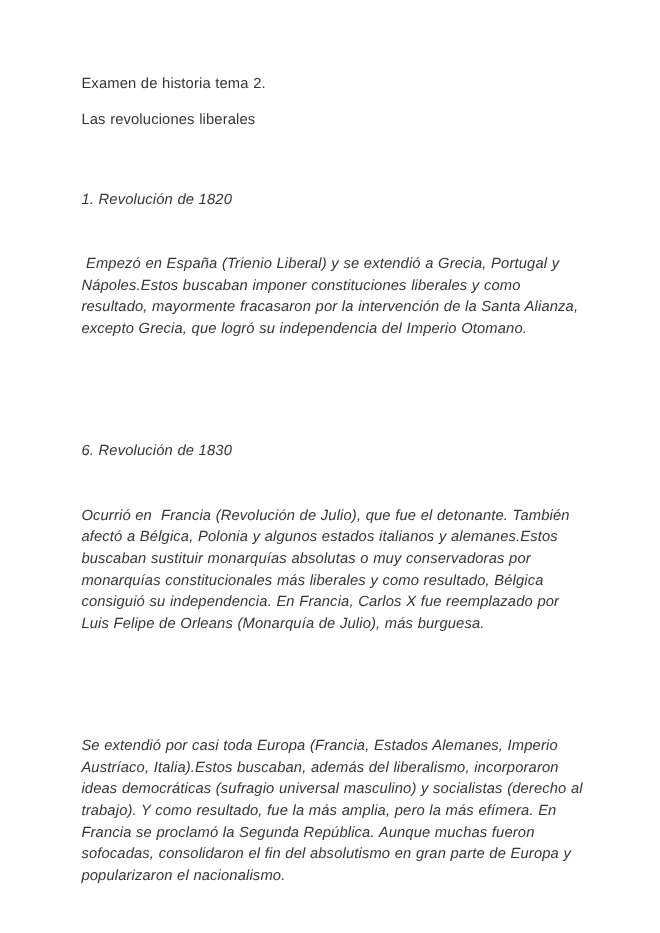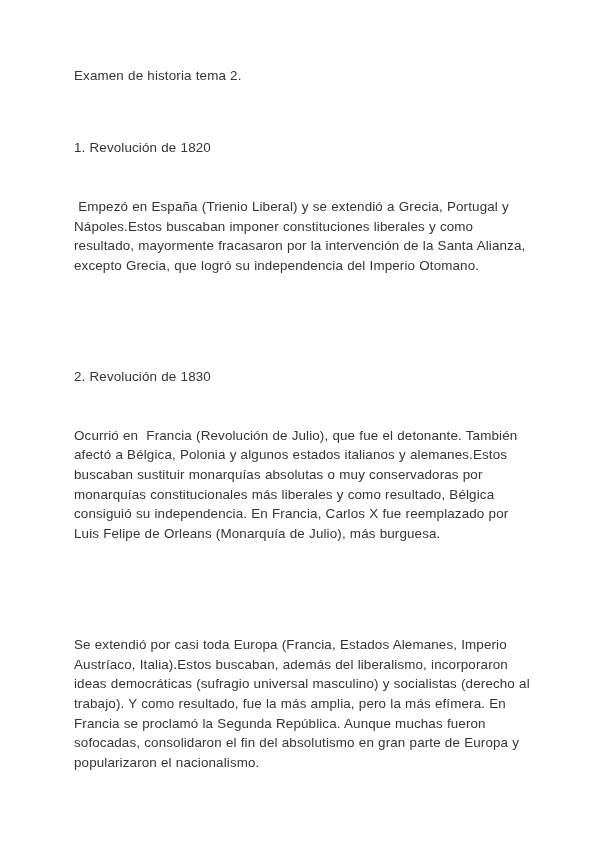--- a/index.html
+++ b/index.html
@@ -40,38 +40,40 @@
     white-space: pre-wrap;
   }
   .para:last-child {
     margin-bottom: 0;
   }
 
   
   .block-line {
     display: block;
     white-space: pre-wrap;
+    font-style: italic;
   }
 </style>
 </head>
 <body style="background: rgb(255, 255, 255);">
 
 <div class="page" style="background: rgb(255, 255, 255);">
   <article class="doc-body" style="color: rgb(53, 53, 53);">
 
     <p class="para">Examen de historia tema 2.</p>
 
+    <p class="para">Las revoluciones liberales</p>
 
     <p class="para">
       <span class="block-line">1. Revolución de 1820</span>
       <span class="block-line"> Empezó en España (Trienio Liberal) y se extendió a Grecia, Portugal y Nápoles.Estos buscaban imponer constituciones liberales y como resultado, mayormente fracasaron por la intervención de la Santa Alianza, excepto Grecia, que logró su independencia del Imperio Otomano.</span>
     </p>
 
     <p class="para">
-      <span class="block-line">2. Revolución de 1830</span>
+      <span class="block-line">6. Revolución de 1830</span>
       <span class="block-line">Ocurrió en  Francia (Revolución de Julio), que fue el detonante. También afectó a Bélgica, Polonia y algunos estados italianos y alemanes.Estos buscaban sustituir monarquías absolutas o muy conservadoras por monarquías constitucionales más liberales y como resultado, Bélgica consiguió su independencia. En Francia, Carlos X fue reemplazado por Luis Felipe de Orleans (Monarquía de Julio), más burguesa.</span>
     </p>
 
     <p class="para">
       <span class="block-line">Se extendió por casi toda Europa (Francia, Estados Alemanes, Imperio Austríaco, Italia).Estos buscaban, además del liberalismo, incorporaron ideas democráticas (sufragio universal masculino) y socialistas (derecho al trabajo). Y como resultado, fue la más amplia, pero la más efímera. En Francia se proclamó la Segunda República. Aunque muchas fueron sofocadas, consolidaron el fin del absolutismo en gran parte de Europa y popularizaron el nacionalismo.</span>
     </p>
 
   </article>
 </div>
 

